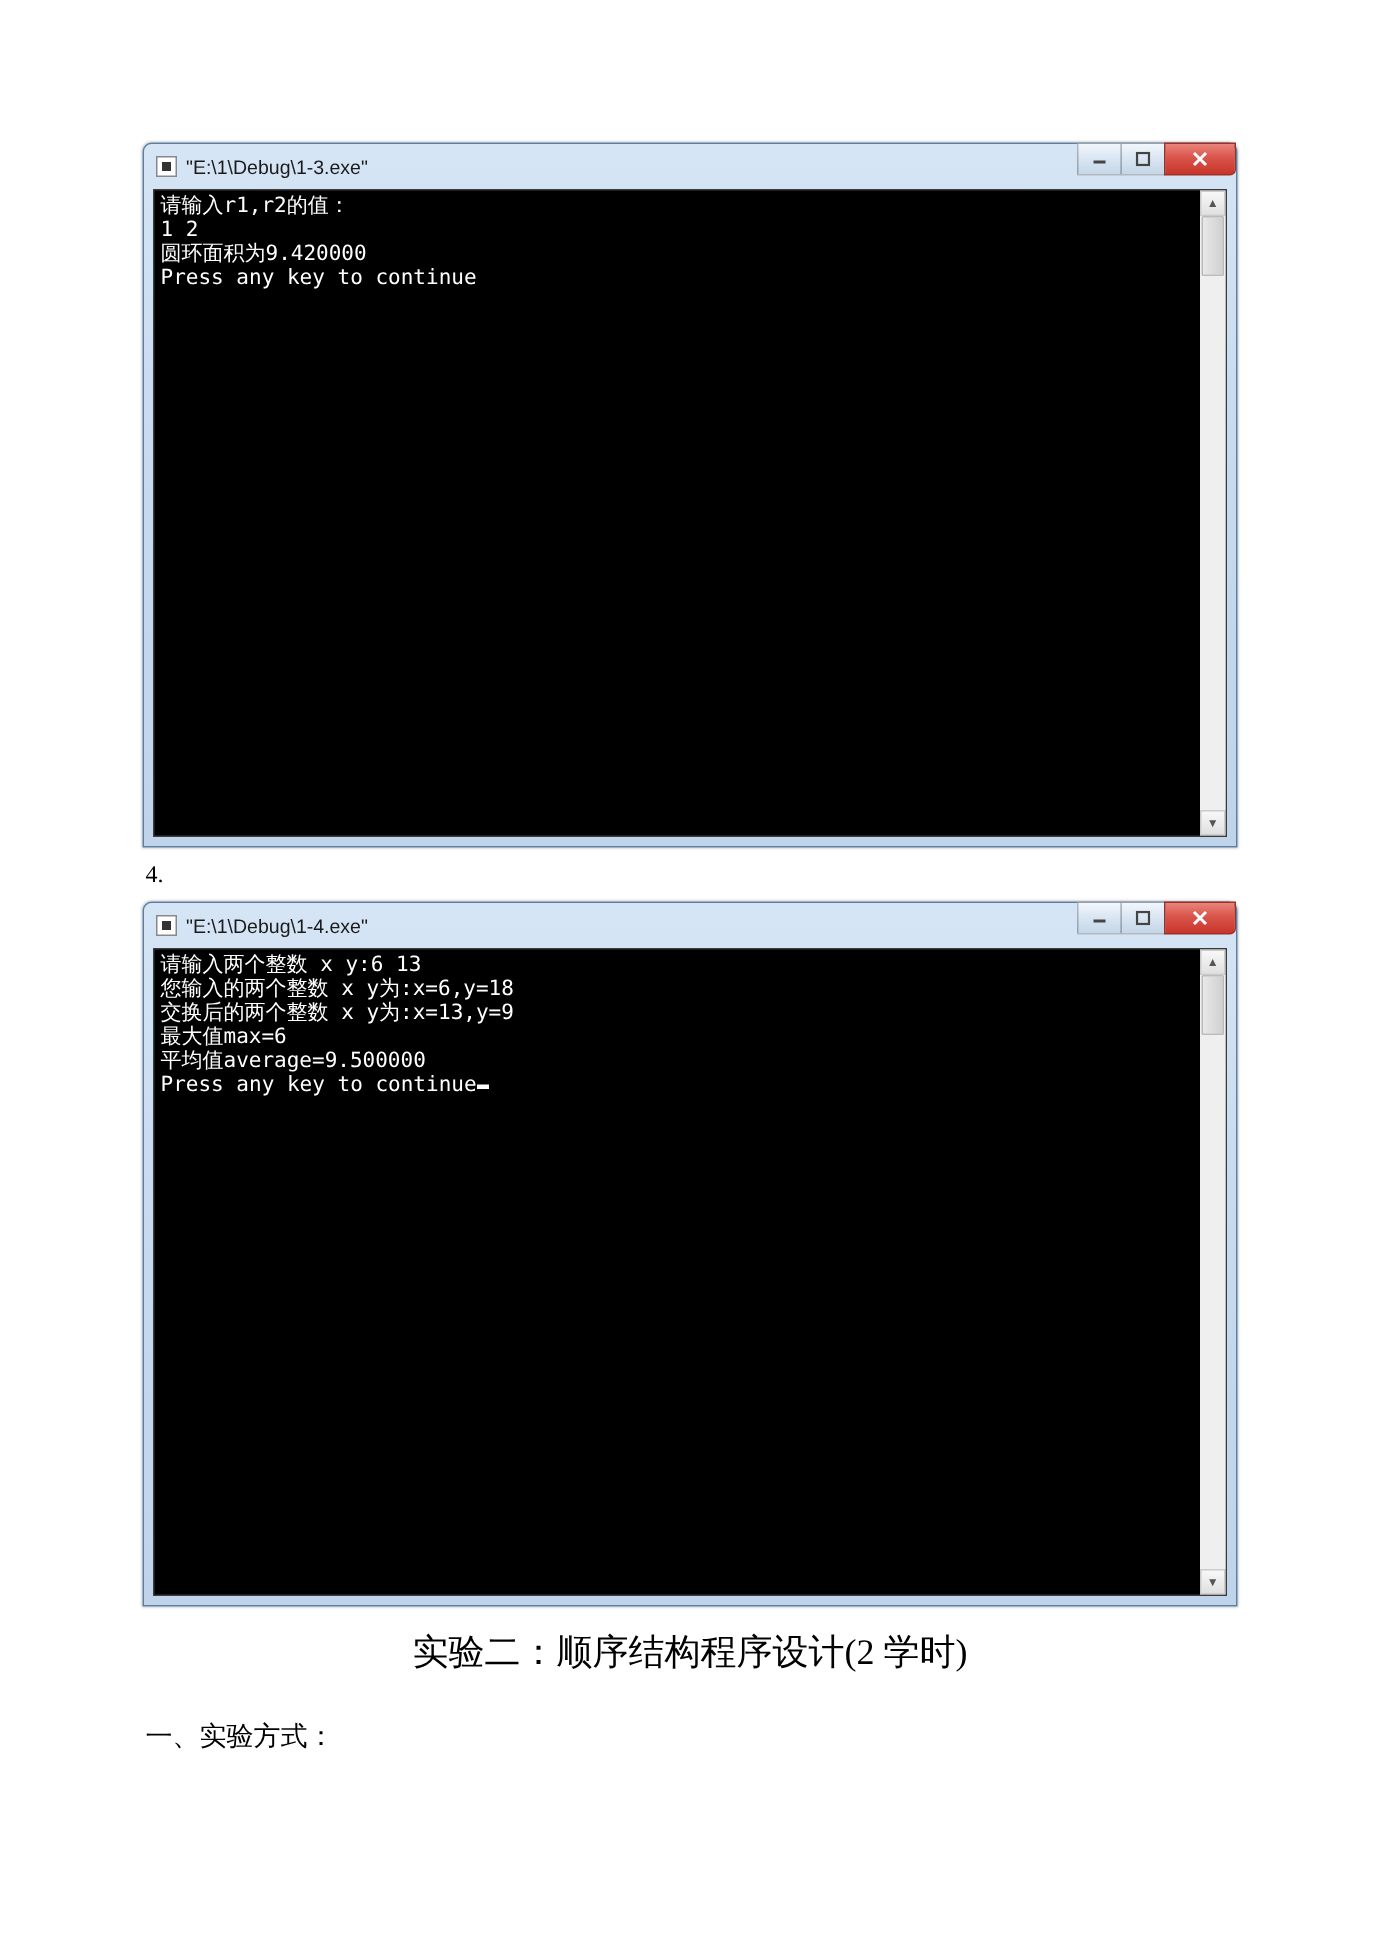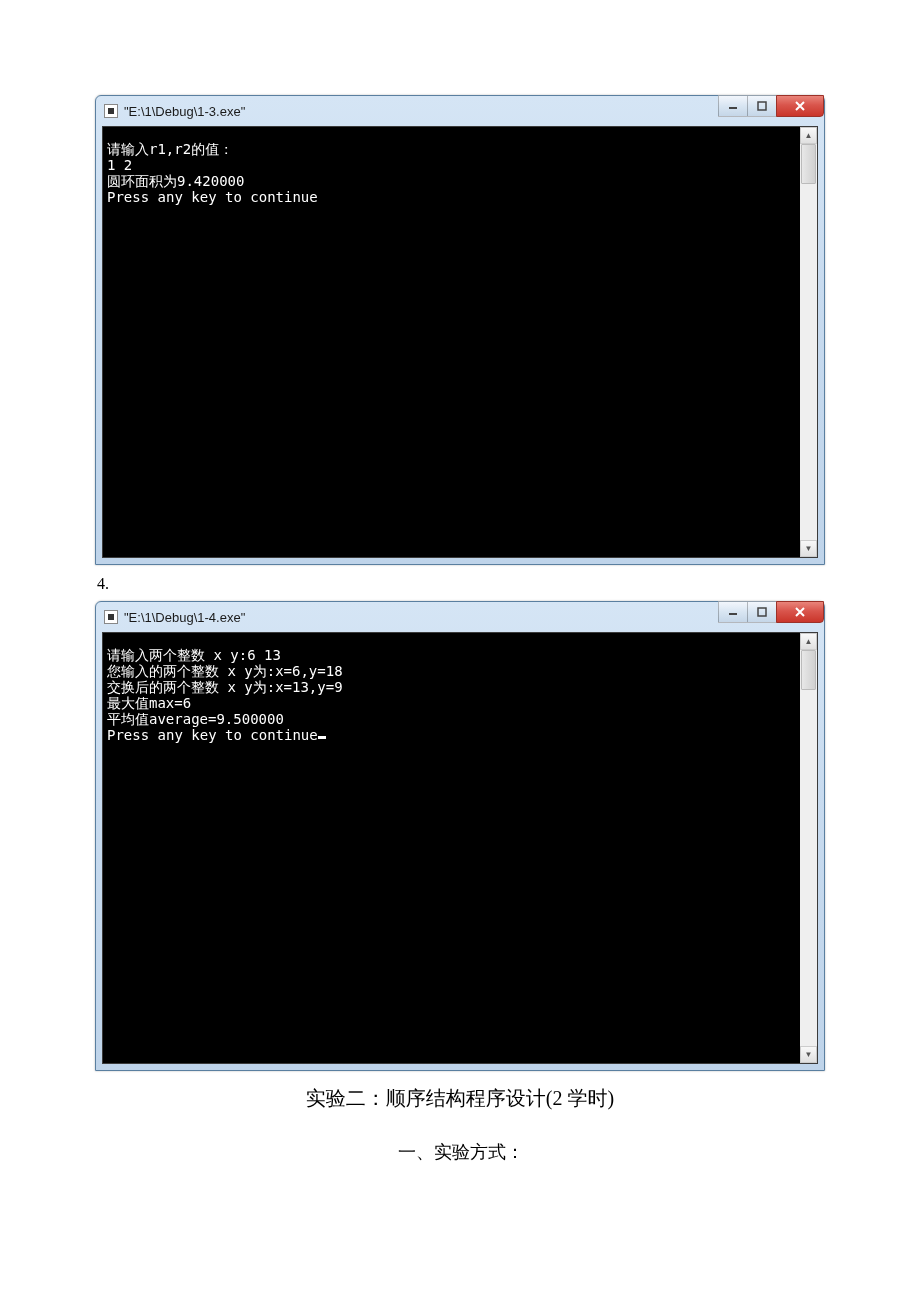--- a/index.html
+++ b/index.html
@@ -83,21 +83,21 @@
       margin: 0 6px 6px 6px;
       position: relative;
       border: 1px solid #3b3b3b;
     }
     .console-text {
       font-family: "NSimSun", "SimSun", "Consolas", monospace;
       font-size: 14px;
       line-height: 16px;
       color: #ffffff;
       white-space: pre;
-      padding: 14px 4px;
+      padding: 2px 4px;
       min-height: 430px;
     }
     .scrollbar {
       position: absolute;
       right: 0;
       top: 0;
       bottom: 0;
       width: 17px;
       background: #f0f0f0;
       display: flex;
@@ -129,29 +129,28 @@
       border-radius: 1px;
     }
     .item-number {
       font-family: "SimSun", serif;
       font-size: 16px;
       margin: 10px 2px 8px 2px;
     }
     .doc-heading {
       text-align: center;
       font-family: "SimSun", serif;
-      font-size: 20px;
+      font-size: 24px;
       margin-top: 14px;
       margin-bottom: 28px;
     }
     .doc-subheading {
       font-family: "SimSun", serif;
       font-size: 18px;
       margin-left: 2px;
-      text-align: center;
     }
     .cursor-block {
       display: inline-block;
       width: 8px;
       height: 3px;
       background: #fff;
       vertical-align: baseline;
       margin-bottom: 1px;
     }
   </style>

